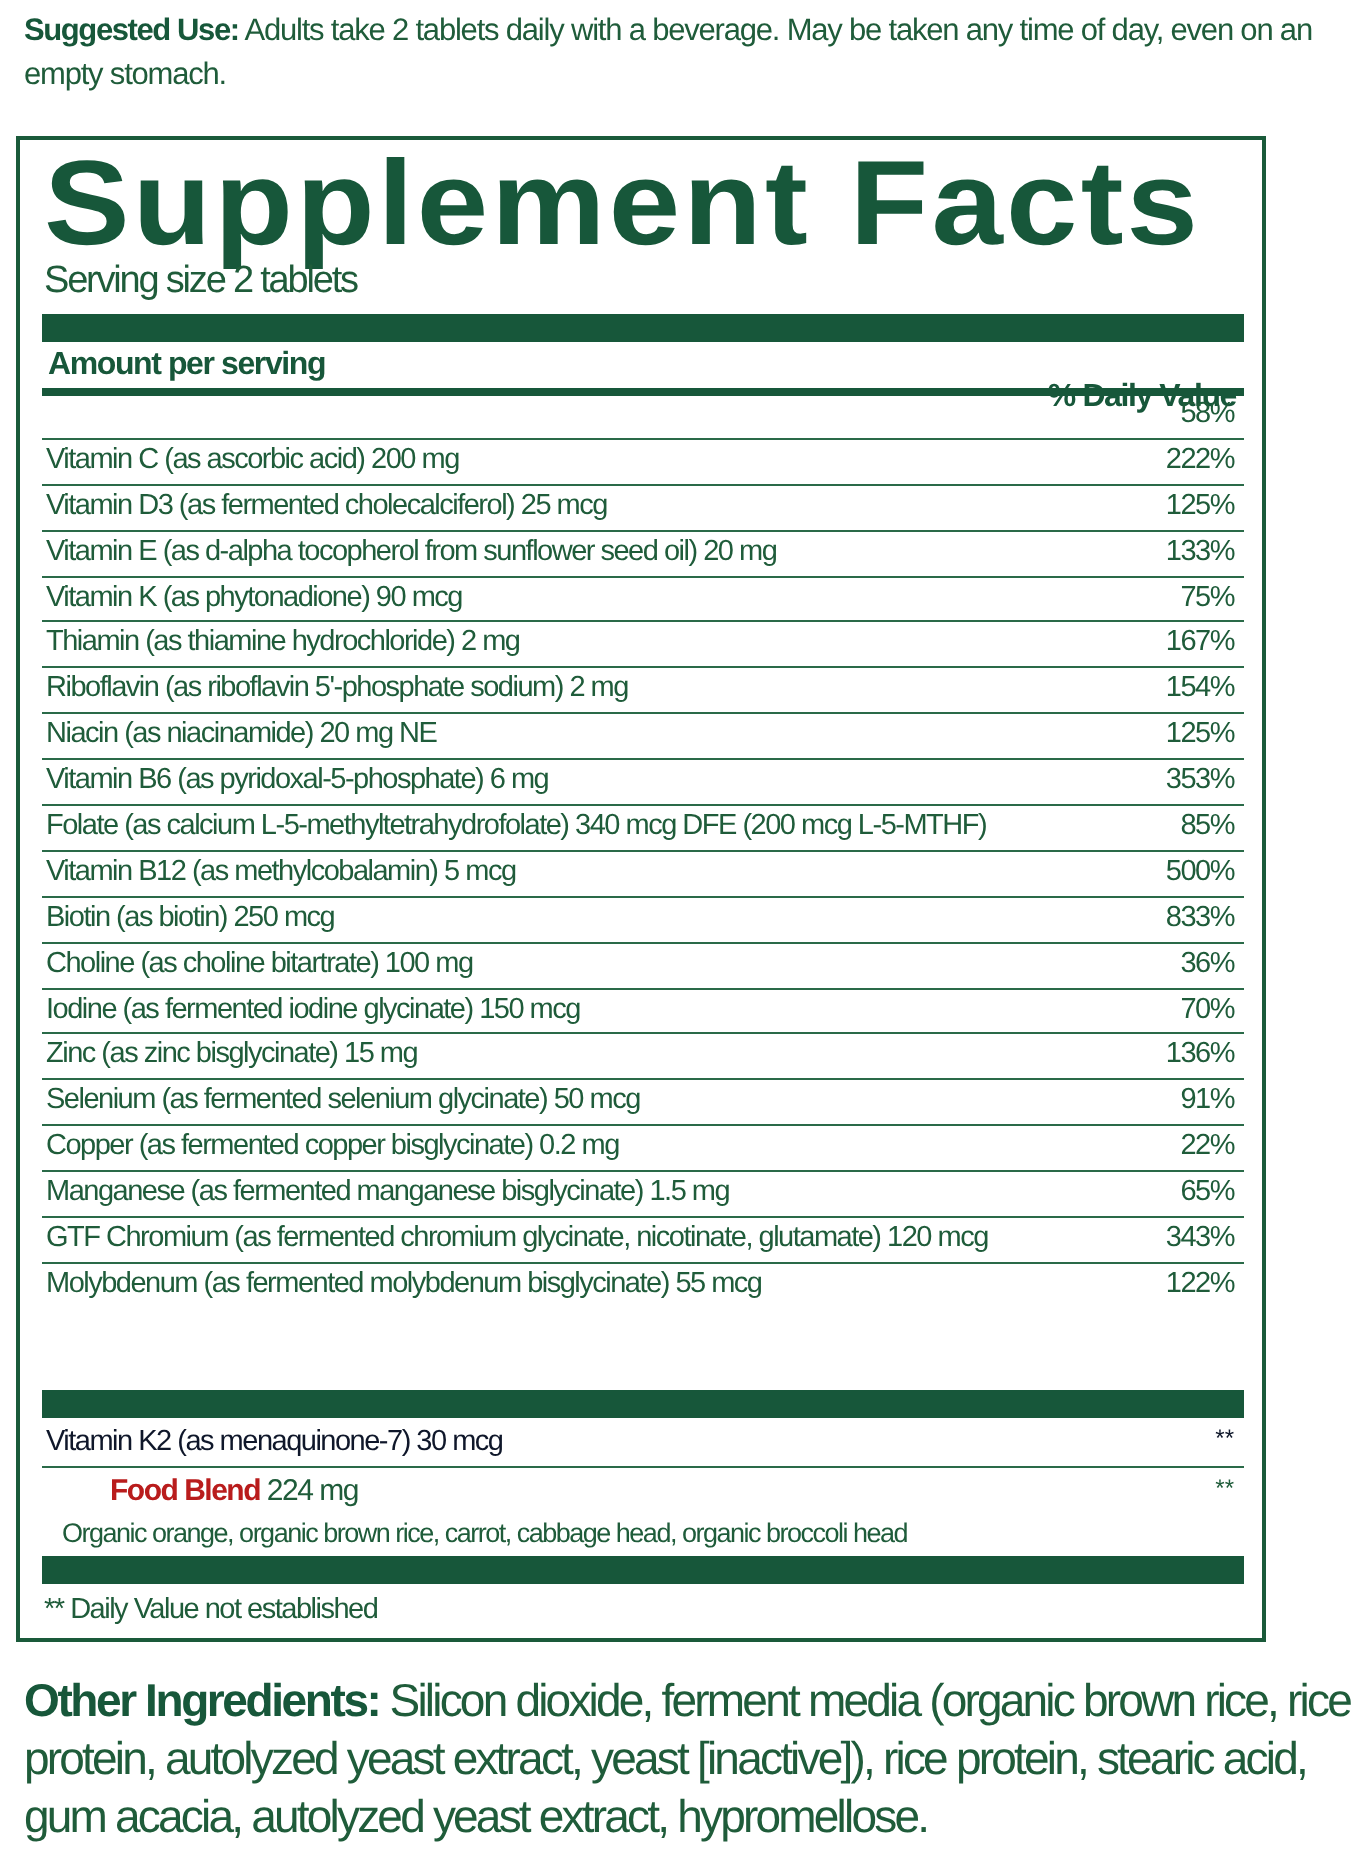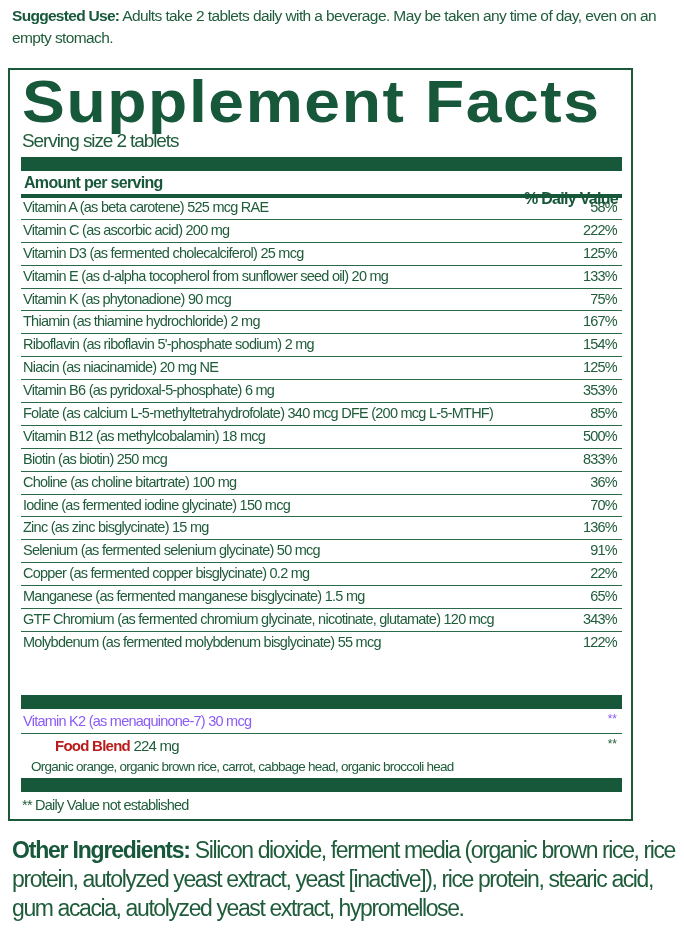--- a/index.html
+++ b/index.html
@@ -44,21 +44,21 @@
       position: relative; height: 21.9px; border-bottom: 1.3px solid #2a6a48;
       font-size: 14.5px; line-height: 21px; letter-spacing: -0.75px; color: #1f5c3a;
       white-space: nowrap;
     }
     .row:last-child { border-bottom: none; }
     .row .name { position: absolute; left: 2px; top: 0; }
     .row .dv { position: absolute; right: 5px; top: 0; margin-left: 12px; }
     .k2-row {
       position: absolute; left: 11px; top: 640px; width: 601px; height: 23px;
       border-bottom: 1.3px solid #2a6a48;
-      font-size: 14.5px; line-height: 22px; letter-spacing: -0.75px; color: #8b5cf6; white-space: nowrap;
+      font-size: 14.5px; line-height: 22px; letter-spacing: -0.75px; color: #0f172a; white-space: nowrap;
     }
     .k2-row .name { position: absolute; left: 2px; }
     .k2-row .dv { position: absolute; right: 5px; top: -2px; font-size: 12px; letter-spacing: 0; }
     .blend-row {
       position: absolute; left: 11px; top: 665px; width: 601px; height: 44px;
       color: #1f5c3a; white-space: nowrap;
     }
     .blend-row .title { position: absolute; left: 2px; top: 0; font-size: 15px; line-height: 22px; letter-spacing: -0.75px; }
     .blend-row .title b { font-weight: bold; color: #b91c1c; margin-left: 32px; }
     .blend-row .dv { position: absolute; right: 5px; top: -2px; font-size: 12px; line-height: 22px; }
@@ -89,21 +89,20 @@
 
   <div class="header-row">
     <span class="left">Amount per serving</span>
     <span class="right">% Daily Value</span>
   </div>
 
   <div class="thick-bar" style="top:124px;height:4px;"></div>
 
   <div class="rows">
     <div class="row">
-        <span class="name">Vitamin A (as beta carotene) 525 mcg RAE</span>
         <span class="dv">58%</span>
       </div>
     <div class="row">
         <span class="name">Vitamin C (as ascorbic acid) 200 mg</span>
         <span class="dv">222%</span>
       </div>
     <div class="row">
         <span class="name">Vitamin D3 (as fermented cholecalciferol) 25 mcg</span>
         <span class="dv">125%</span>
       </div>
@@ -129,21 +128,21 @@
       </div>
     <div class="row">
         <span class="name">Vitamin B6 (as pyridoxal-5-phosphate) 6 mg</span>
         <span class="dv">353%</span>
       </div>
     <div class="row">
         <span class="name">Folate (as calcium L-5-methyltetrahydrofolate) 340 mcg DFE (200 mcg L-5-MTHF)</span>
         <span class="dv">85%</span>
       </div>
     <div class="row">
-        <span class="name">Vitamin B12 (as methylcobalamin) 18 mcg</span>
+        <span class="name">Vitamin B12 (as methylcobalamin) 5 mcg</span>
         <span class="dv">500%</span>
       </div>
     <div class="row">
         <span class="name">Biotin (as biotin) 250 mcg</span>
         <span class="dv">833%</span>
       </div>
     <div class="row">
         <span class="name">Choline (as choline bitartrate) 100 mg</span>
         <span class="dv">36%</span>
       </div>

